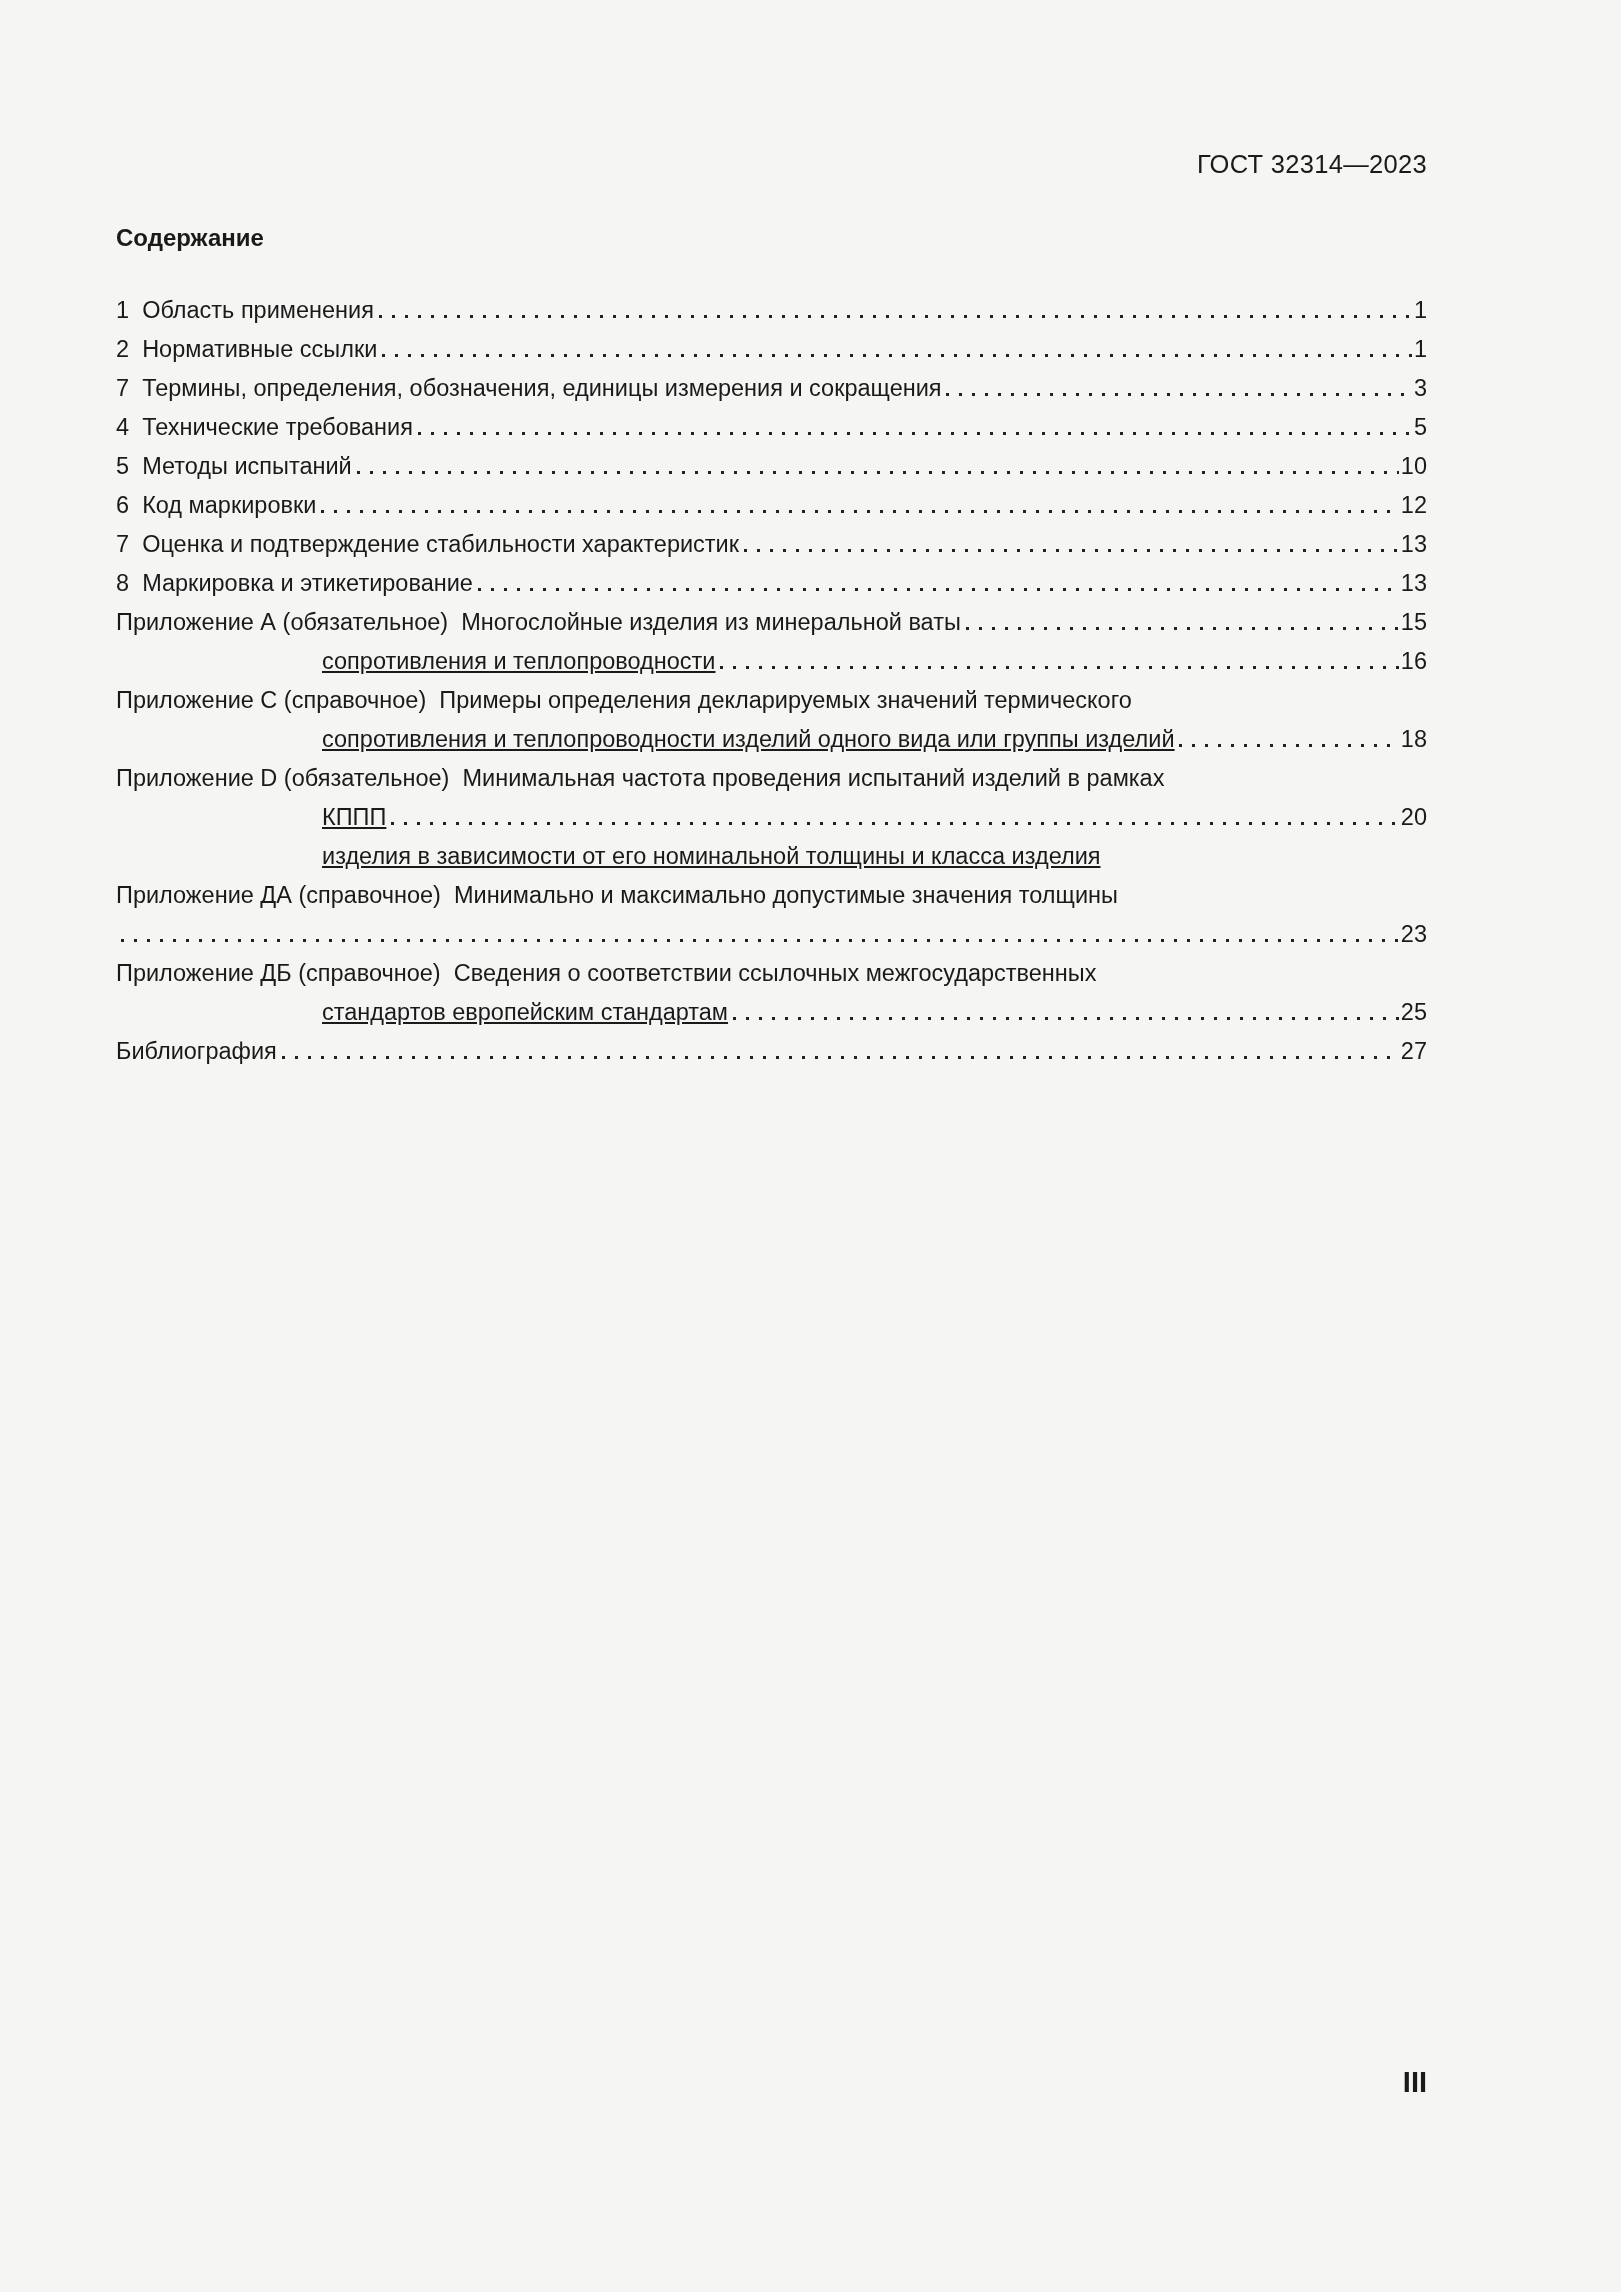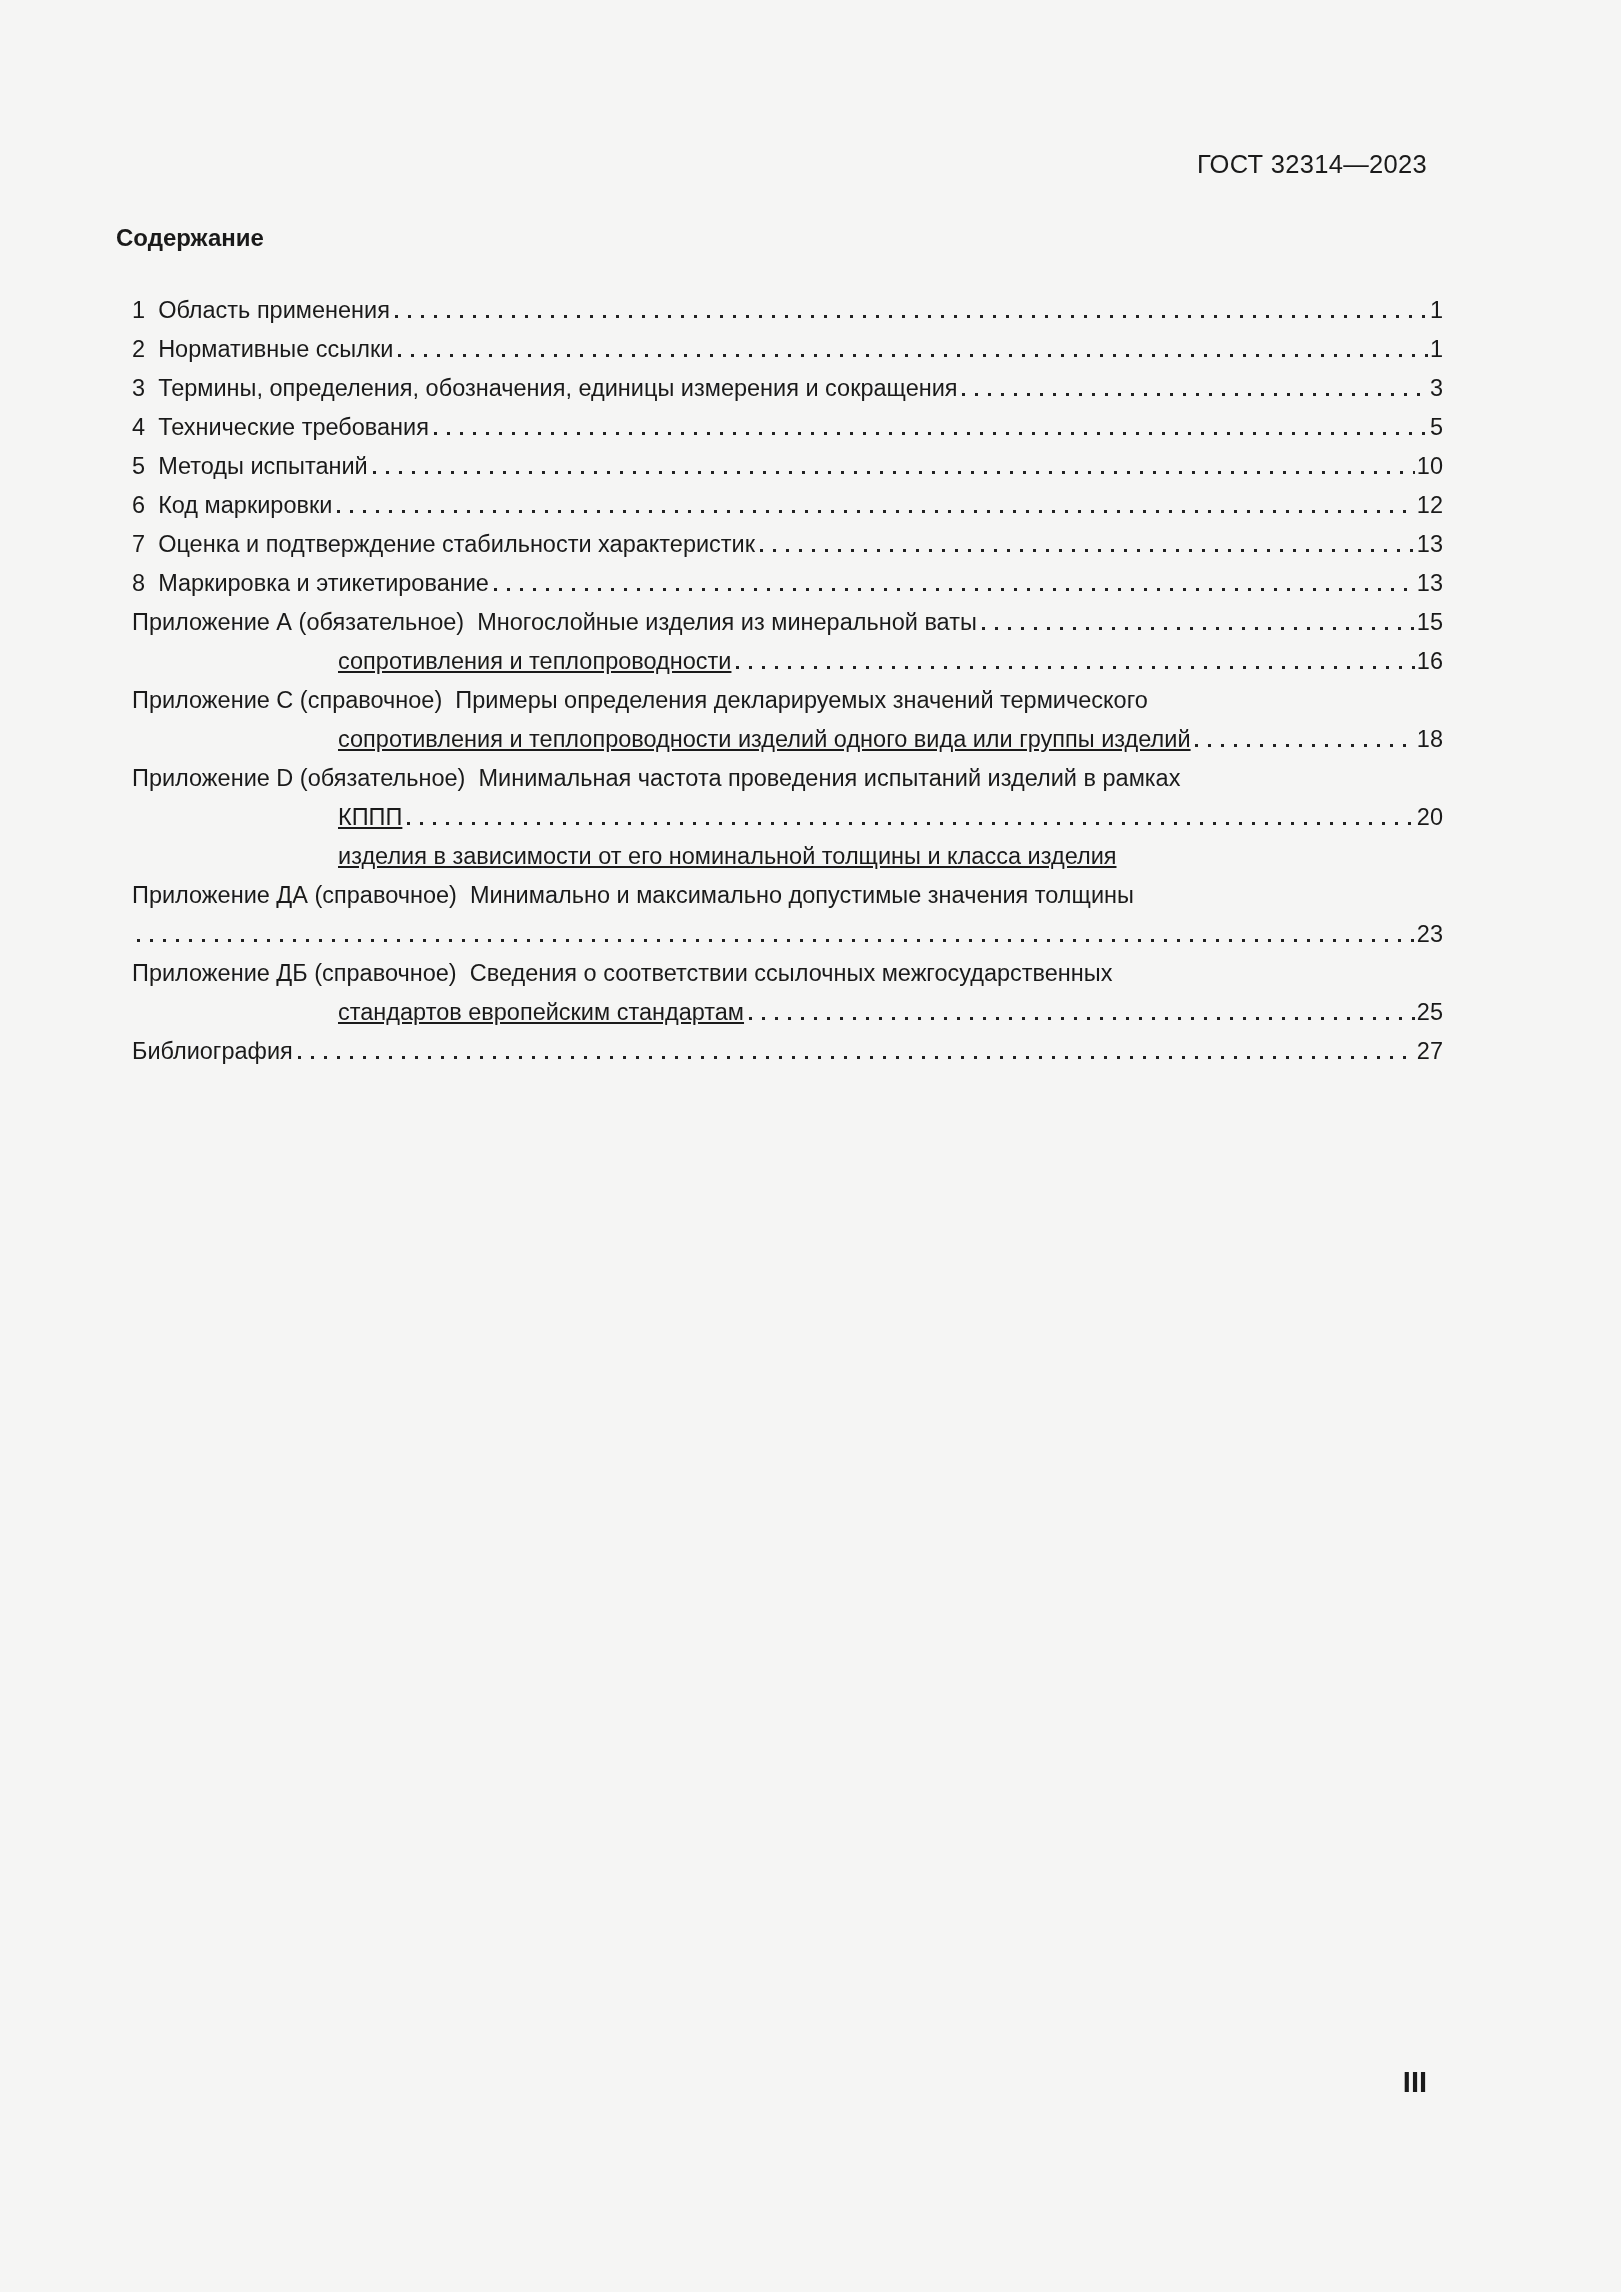--- a/index.html
+++ b/index.html
@@ -30,21 +30,21 @@
     top: 224px;
     left: 116px;
     width: 1311px;
     text-align: left;
     font-weight: bold;
     font-size: 24px;
   }
   .toc {
     position: absolute;
     top: 286px;
-    left: 132px;
+    left: 116px;
     width: 1311px;
     text-align: right;
   }
   .toc-row {
     display: flex;
     align-items: flex-end;
     height: 39px;
     font-size: 23.5px;
   }
   .toc-text {
@@ -97,21 +97,21 @@
       <span class="toc-page">1</span>
     </div>
 
     <div class="toc-row">
       <span class="toc-text">2  Нормативные ссылки</span>
       <span class="toc-leader"></span>
       <span class="toc-page">1</span>
     </div>
 
     <div class="toc-row">
-      <span class="toc-text">3  Термины, определения, обозначения, единицы измерения и сокращения</span>
+      <span class="toc-text">7  Термины, определения, обозначения, единицы измерения и сокращения</span>
       <span class="toc-leader"></span>
       <span class="toc-page">3</span>
     </div>
 
     <div class="toc-row">
       <span class="toc-text">4  Технические требования</span>
       <span class="toc-leader"></span>
       <span class="toc-page">5</span>
     </div>
 

